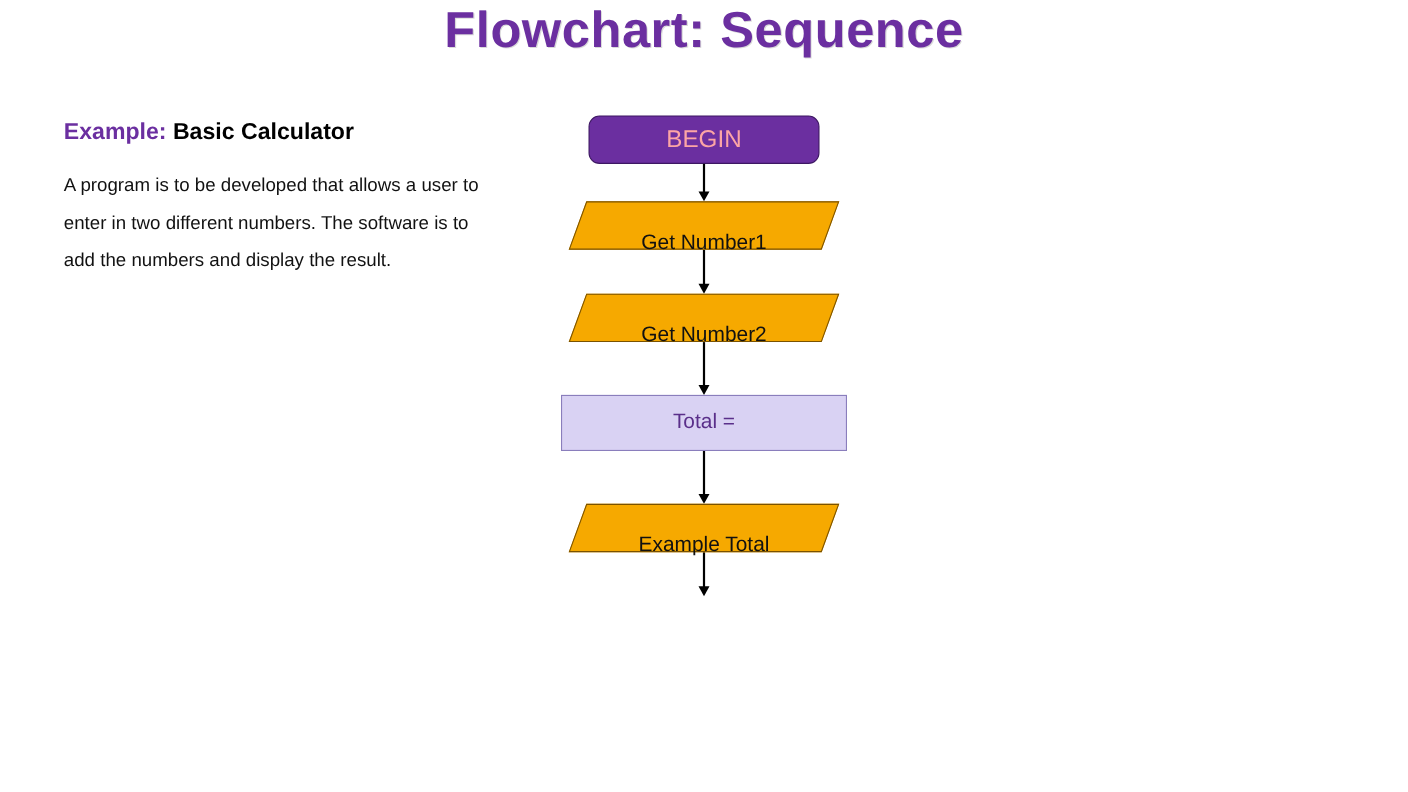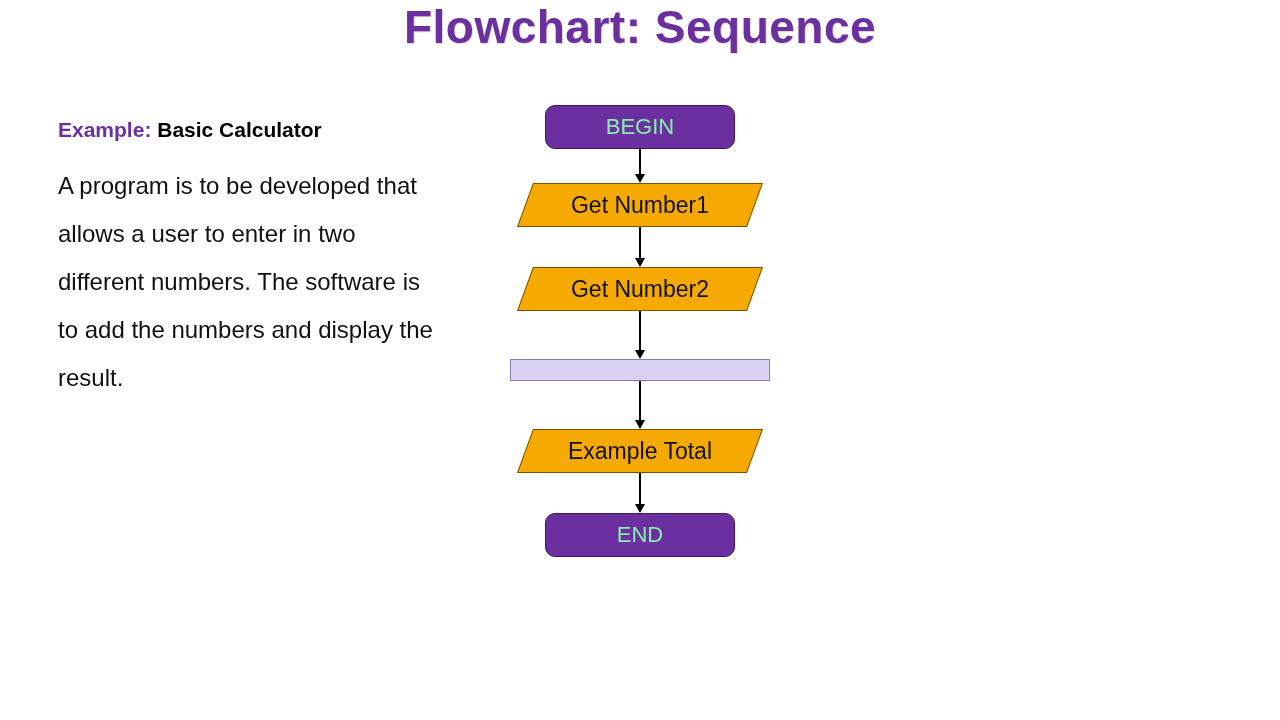--- a/index.html
+++ b/index.html
@@ -15,54 +15,54 @@
     text-align: center;
     font-size: 46px;
     font-weight: 700;
     color: #6b2fa0;
     letter-spacing: 0.5px;
     text-shadow: 1px 1px 0 rgba(0,0,0,0.15);
   }
   .left-panel {
     position: absolute;
     left: 58px;
-    top: 118px;
+    top: 108px;
     width: 380px;
   }
   .example-line {
     font-size: 21px;
     margin-bottom: 20px;
   }
   .example-label {
     color: #6b2fa0;
     font-weight: 700;
   }
   .example-title {
     color: #000;
     font-weight: 700;
   }
   .description {
-    font-size: 24px;
+    font-size: 17px;
     color: #111;
     line-height: 2.0;
   }
   .flow {
     position: absolute;
     left: 480px;
     top: 105px;
     width: 320px;
     display: flex;
     flex-direction: column;
     align-items: center;
   }
   .terminator {
-    width: 190px;
+    width: 210px;
     height: 44px;
     background: #6b2fa0;
-    color: #86efac;
+    color: #fca5a5;
     border: 1.5px solid #3d1763;
     border-radius: 10px;
     display: flex;
     align-items: center;
     justify-content: center;
     font-size: 22px;
   }
   .io {
     position: relative;
     width: 230px;
@@ -75,22 +75,23 @@
     border: 1.5px solid #7a5200;
     transform: skewX(-20deg);
   }
   .io-text {
     position: relative;
     width: 100%;
     height: 100%;
     display: flex;
     align-items: center;
     justify-content: center;
-    font-size: 23px;
+    font-size: 19px;
     color: #111;
+    margin-top: 16px;
   }
   .process {
     width: 260px;
     padding: 10px 8px;
     background: #d9d2f3;
     border: 1.5px solid #8a7ebc;
     text-align: center;
     font-size: 19px;
     color: #5a2f8a;
     line-height: 1.5;
@@ -150,32 +151,32 @@
     <div class="io-shape"></div>
     <div class="io-text">Get Number2</div>
   </div>
 
   <div class="arrow">
     <div class="arrow-line" style="height:40px"></div>
     <div class="arrow-head"></div>
   </div>
 
   <div class="process">
+    <div>Total =</div>
   </div>
 
   <div class="arrow">
     <div class="arrow-line" style="height:40px"></div>
     <div class="arrow-head"></div>
   </div>
 
   <div class="io">
     <div class="io-shape"></div>
     <div class="io-text">Example Total</div>
   </div>
 
   <div class="arrow">
     <div class="arrow-line" style="height:32px"></div>
     <div class="arrow-head"></div>
   </div>
 
-  <div class="terminator">END</div>
 
 </div>
 
 </body></html>

